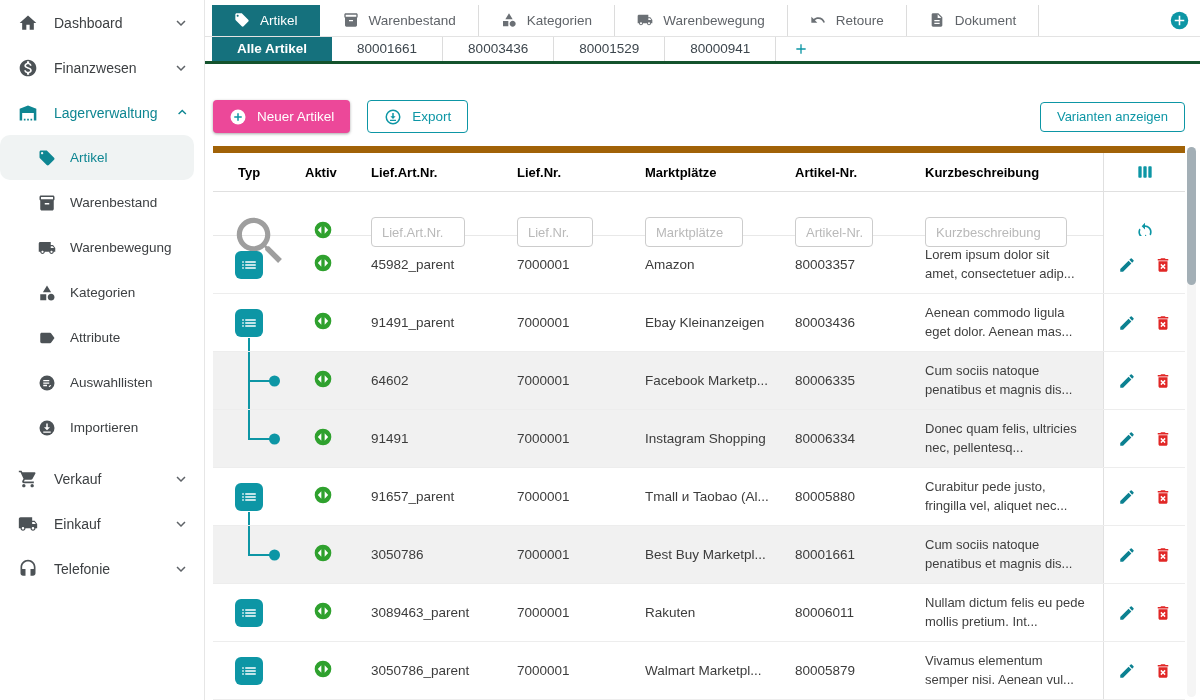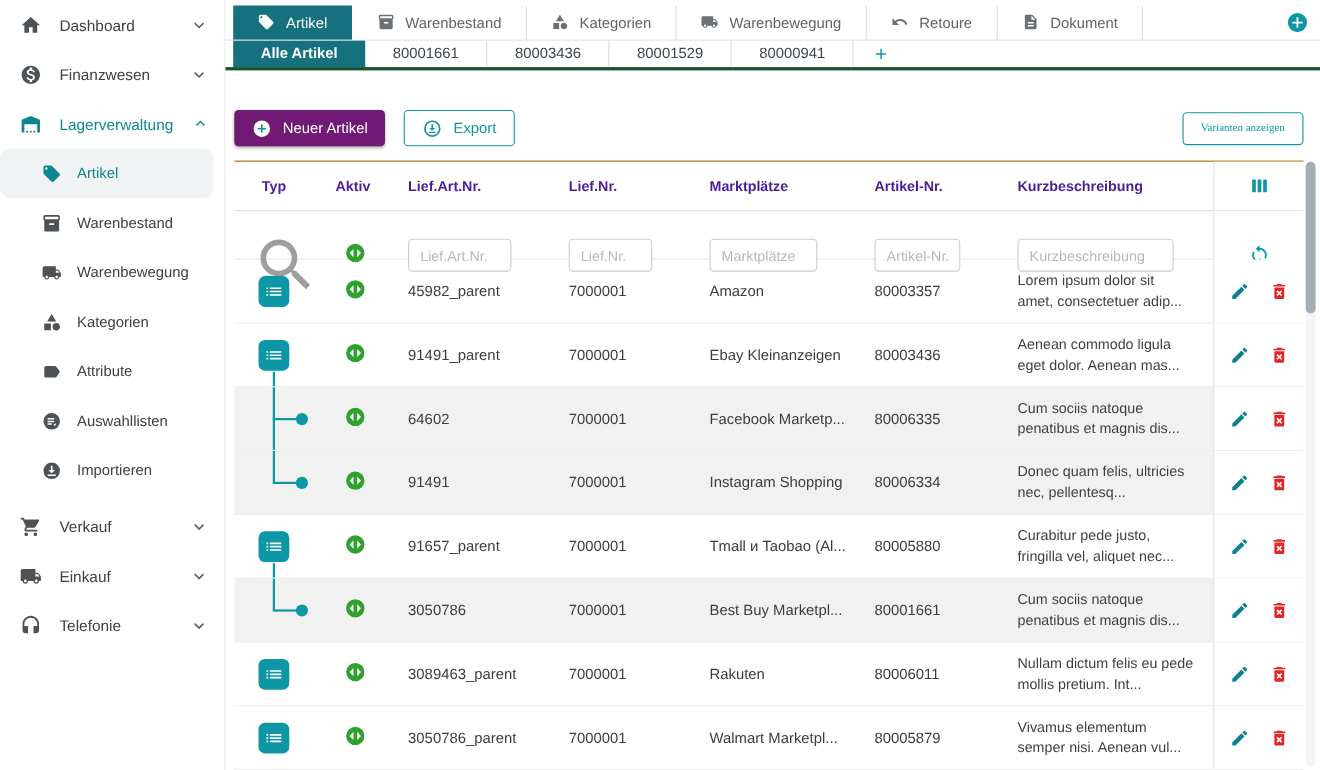--- a/index.html
+++ b/index.html
@@ -51,31 +51,31 @@
   .subtab.active { background:#15717d; color:#fff; font-weight:bold; }
   .subtab.active + .subtab { border-left:none; }
   .subtab-add { display:flex; align-items:center; padding:0 17px; background:none; border:none;
                 border-left:1px solid #dcdcdc; color:#0d96a5; cursor:pointer; }
 
   .content { flex:1; padding:0 15px 0 8px; }
 
   .toolbar { margin-top:36px; display:flex; align-items:center; gap:17px; }
   .btn { height:33px; border-radius:4px; font-size:13.5px; font-family:inherit; cursor:pointer;
          display:inline-flex; align-items:center; gap:10px; padding:0 16px; white-space:nowrap; }
-  .btn-primary { background:#701a75; color:#fff; border:none; box-shadow:0 1px 3px rgba(0,0,0,.35); }
+  .btn-primary { background:#ec4899; color:#fff; border:none; box-shadow:0 1px 3px rgba(0,0,0,.35); }
   .btn-outline { background:#fff; color:#0d96a5; border:1px solid #0d96a5; }
-  .btn-sm { height:30px; font-size:10px;font-family:Liberation Serif, serif; }
+  .btn-sm { height:30px; font-size:13px; }
   .btn-icon { width:18px; height:18px; }
   .toolbar-spacer { flex:1; }
 
   
   .table { margin-top:13px; }
   .trow { display:grid; grid-template-columns:78px 64px 146px 128px 150px 130px 194px 82px; align-items:center; }
-  .thead { height:46px; border-top:1px solid #a16207; border-bottom:1px solid #e0e0e0;
-           font-weight:bold; font-size:13px; color:#4c1d95; }
+  .thead { height:46px; border-top:7px solid #a16207; border-bottom:1px solid #e0e0e0;
+           font-weight:bold; font-size:13px; color:#000000; }
   .cell { padding-left:16px; }
   .cell-typ-h { padding-left:25px; }
   .cell-aktiv-h { padding-left:14px; }
   .tfilter { height:44px; border-bottom:1px solid #e8e8e8; }
   .search-icon { width:20px; height:20px; color:#9e9e9e; margin-left:10px; cursor:pointer; }
   .flip-icon { width:20px; height:20px; color:#2fa12e; display:inline-block; cursor:pointer; }
   .cell-aktiv { padding-left:22px; }
   .filter-input { width:calc(100% - 36px); height:30px; border:1px solid #ccc; border-radius:4px;
                   padding:0 10px; font-size:13px; font-family:inherit; color:#444; background:#fff; }
   .filter-input::placeholder { color:#b9b9b9; }

